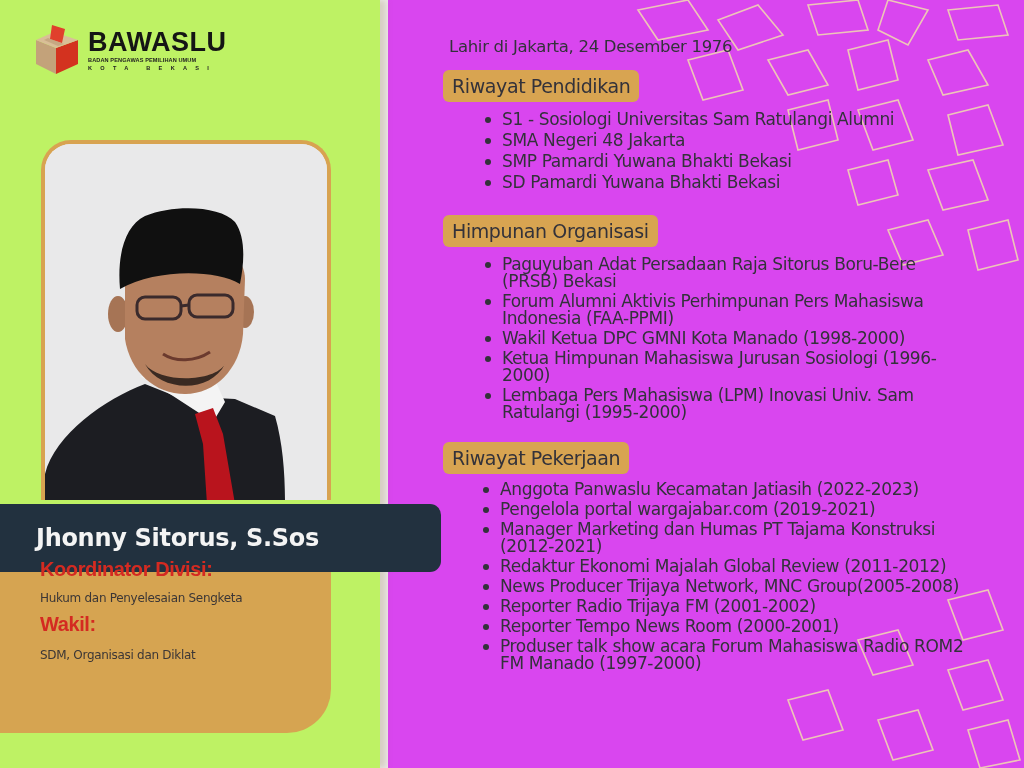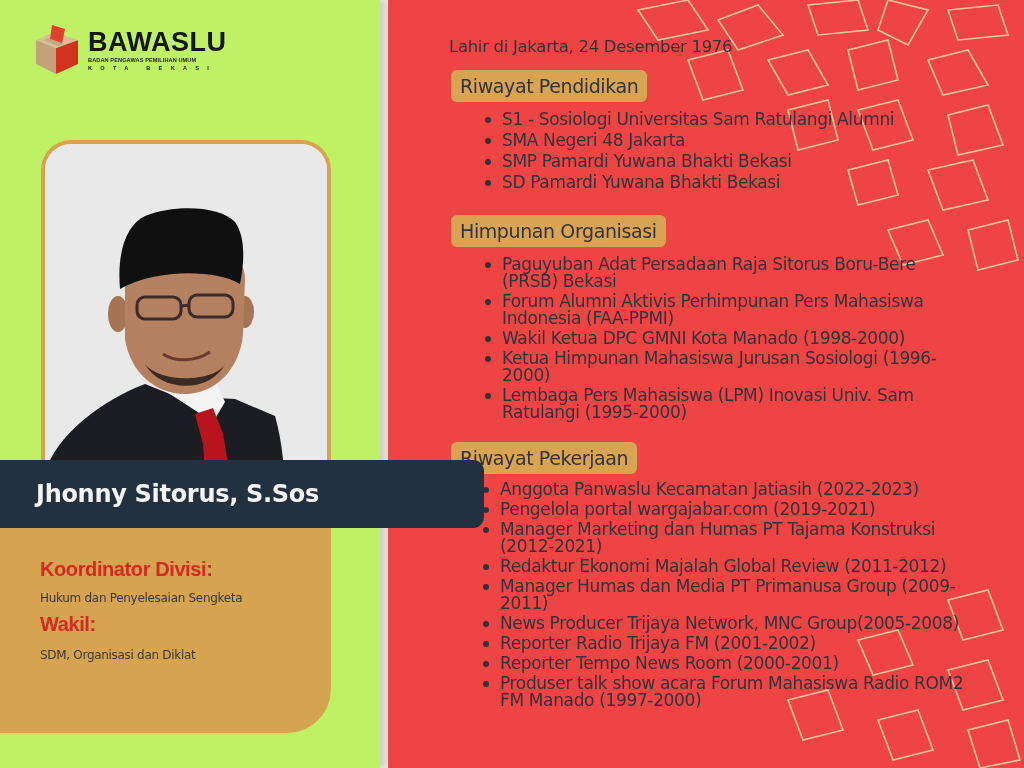--- a/index.html
+++ b/index.html
@@ -49,22 +49,22 @@
     width: 290px; height: 360px;
     border: 4px solid #d8a351;
     border-bottom: none;
     border-radius: 30px 30px 0 0;
     background: #e9e9ea;
     overflow: hidden;
   }
   .photo-frame svg { position: absolute; left: 0; top: 0; }
 
   .name-banner {
-    position: absolute; left: 0; top: 460px;
-    width: 484px; height: 68px;
+    position: absolute; left: 0; top: 504px;
+    width: 441px; height: 68px;
     background: #22313f;
     border-radius: 0 11px 11px 0;
     display: flex; align-items: center;
     padding-left: 36px;
     z-index: 4;
   }
   .name-banner span {
     color: #f4f4f4; font-weight: bold; font-size: 24px;
     font-family: "DejaVu Sans", sans-serif; letter-spacing: -0.3px;
   }
@@ -82,41 +82,40 @@
     color: #3b3636; font-size: 12px; line-height: 21px;
     font-family: "DejaVu Sans", sans-serif; letter-spacing: -0.3px;
   }
   .bio-value.first { margin-top: 6px; margin-bottom: 2px; }
   .bio-value.second { margin-top: 8px; }
 
   
   .right-panel {
     position: absolute; left: 388px; top: 0;
     width: 636px; height: 768px;
-    background: #ef4444;
+    background: #d946ef;
     overflow: hidden;
   }
   .pattern { position: absolute; left: 0; top: 0; width: 636px; height: 768px; }
 
   .content {
     position: absolute; left: 0; top: 0; width: 636px; height: 768px;
     font-family: "DejaVu Sans", sans-serif; color: #33323a;
   }
   .birth {
     position: absolute; left: 61px; top: 37px;
     font-size: 16.5px; letter-spacing: -0.3px; color: #33323a;
   }
   .section-pill {
     position: absolute; left: 55px;
     height: 32px; padding: 0 9px;
     background: #d8a451;
     border-radius: 6px;
     font-size: 19px; color: #33323a; letter-spacing: -0.4px;
     line-height: 32px;
-    margin-left: 8px;
   }
   .section-list {
     position: absolute; left: 94px; list-style: none;
   }
   .section-list li {
     position: relative;
     padding-left: 20px;
     font-size: 17px; line-height: 21px; letter-spacing: -0.35px;
     color: #33323a;
   }
@@ -237,20 +236,19 @@
       <li>Ketua Himpunan Mahasiswa Jurusan Sosiologi (1996-2000)</li>
       <li>Lembaga Pers Mahasiswa (LPM) Inovasi Univ. Sam Ratulangi (1995-2000)</li>
     </ul>
 
     <div class="section-pill" style="top:442px;">Riwayat Pekerjaan</div>
     <ul class="section-list tight" style="top:481px; left:92px; width:510px;">
       <li>Anggota Panwaslu Kecamatan Jatiasih (2022-2023)</li>
       <li>Pengelola portal wargajabar.com (2019-2021)</li>
       <li>Manager Marketing dan Humas PT Tajama Konstruksi (2012-2021)</li>
       <li>Redaktur Ekonomi Majalah Global Review (2011-2012)</li>
-      <li>Manager Humas dan Media PT Primanusa Group (2009-2011)</li>
       <li>News Producer Trijaya Network, MNC Group(2005-2008)</li>
       <li>Reporter Radio Trijaya FM (2001-2002)</li>
       <li>Reporter Tempo News Room (2000-2001)</li>
       <li>Produser talk show acara Forum Mahasiswa Radio ROM2 FM Manado (1997-2000)</li>
     </ul>
   </div>
 </div>
 
 </body></html>

